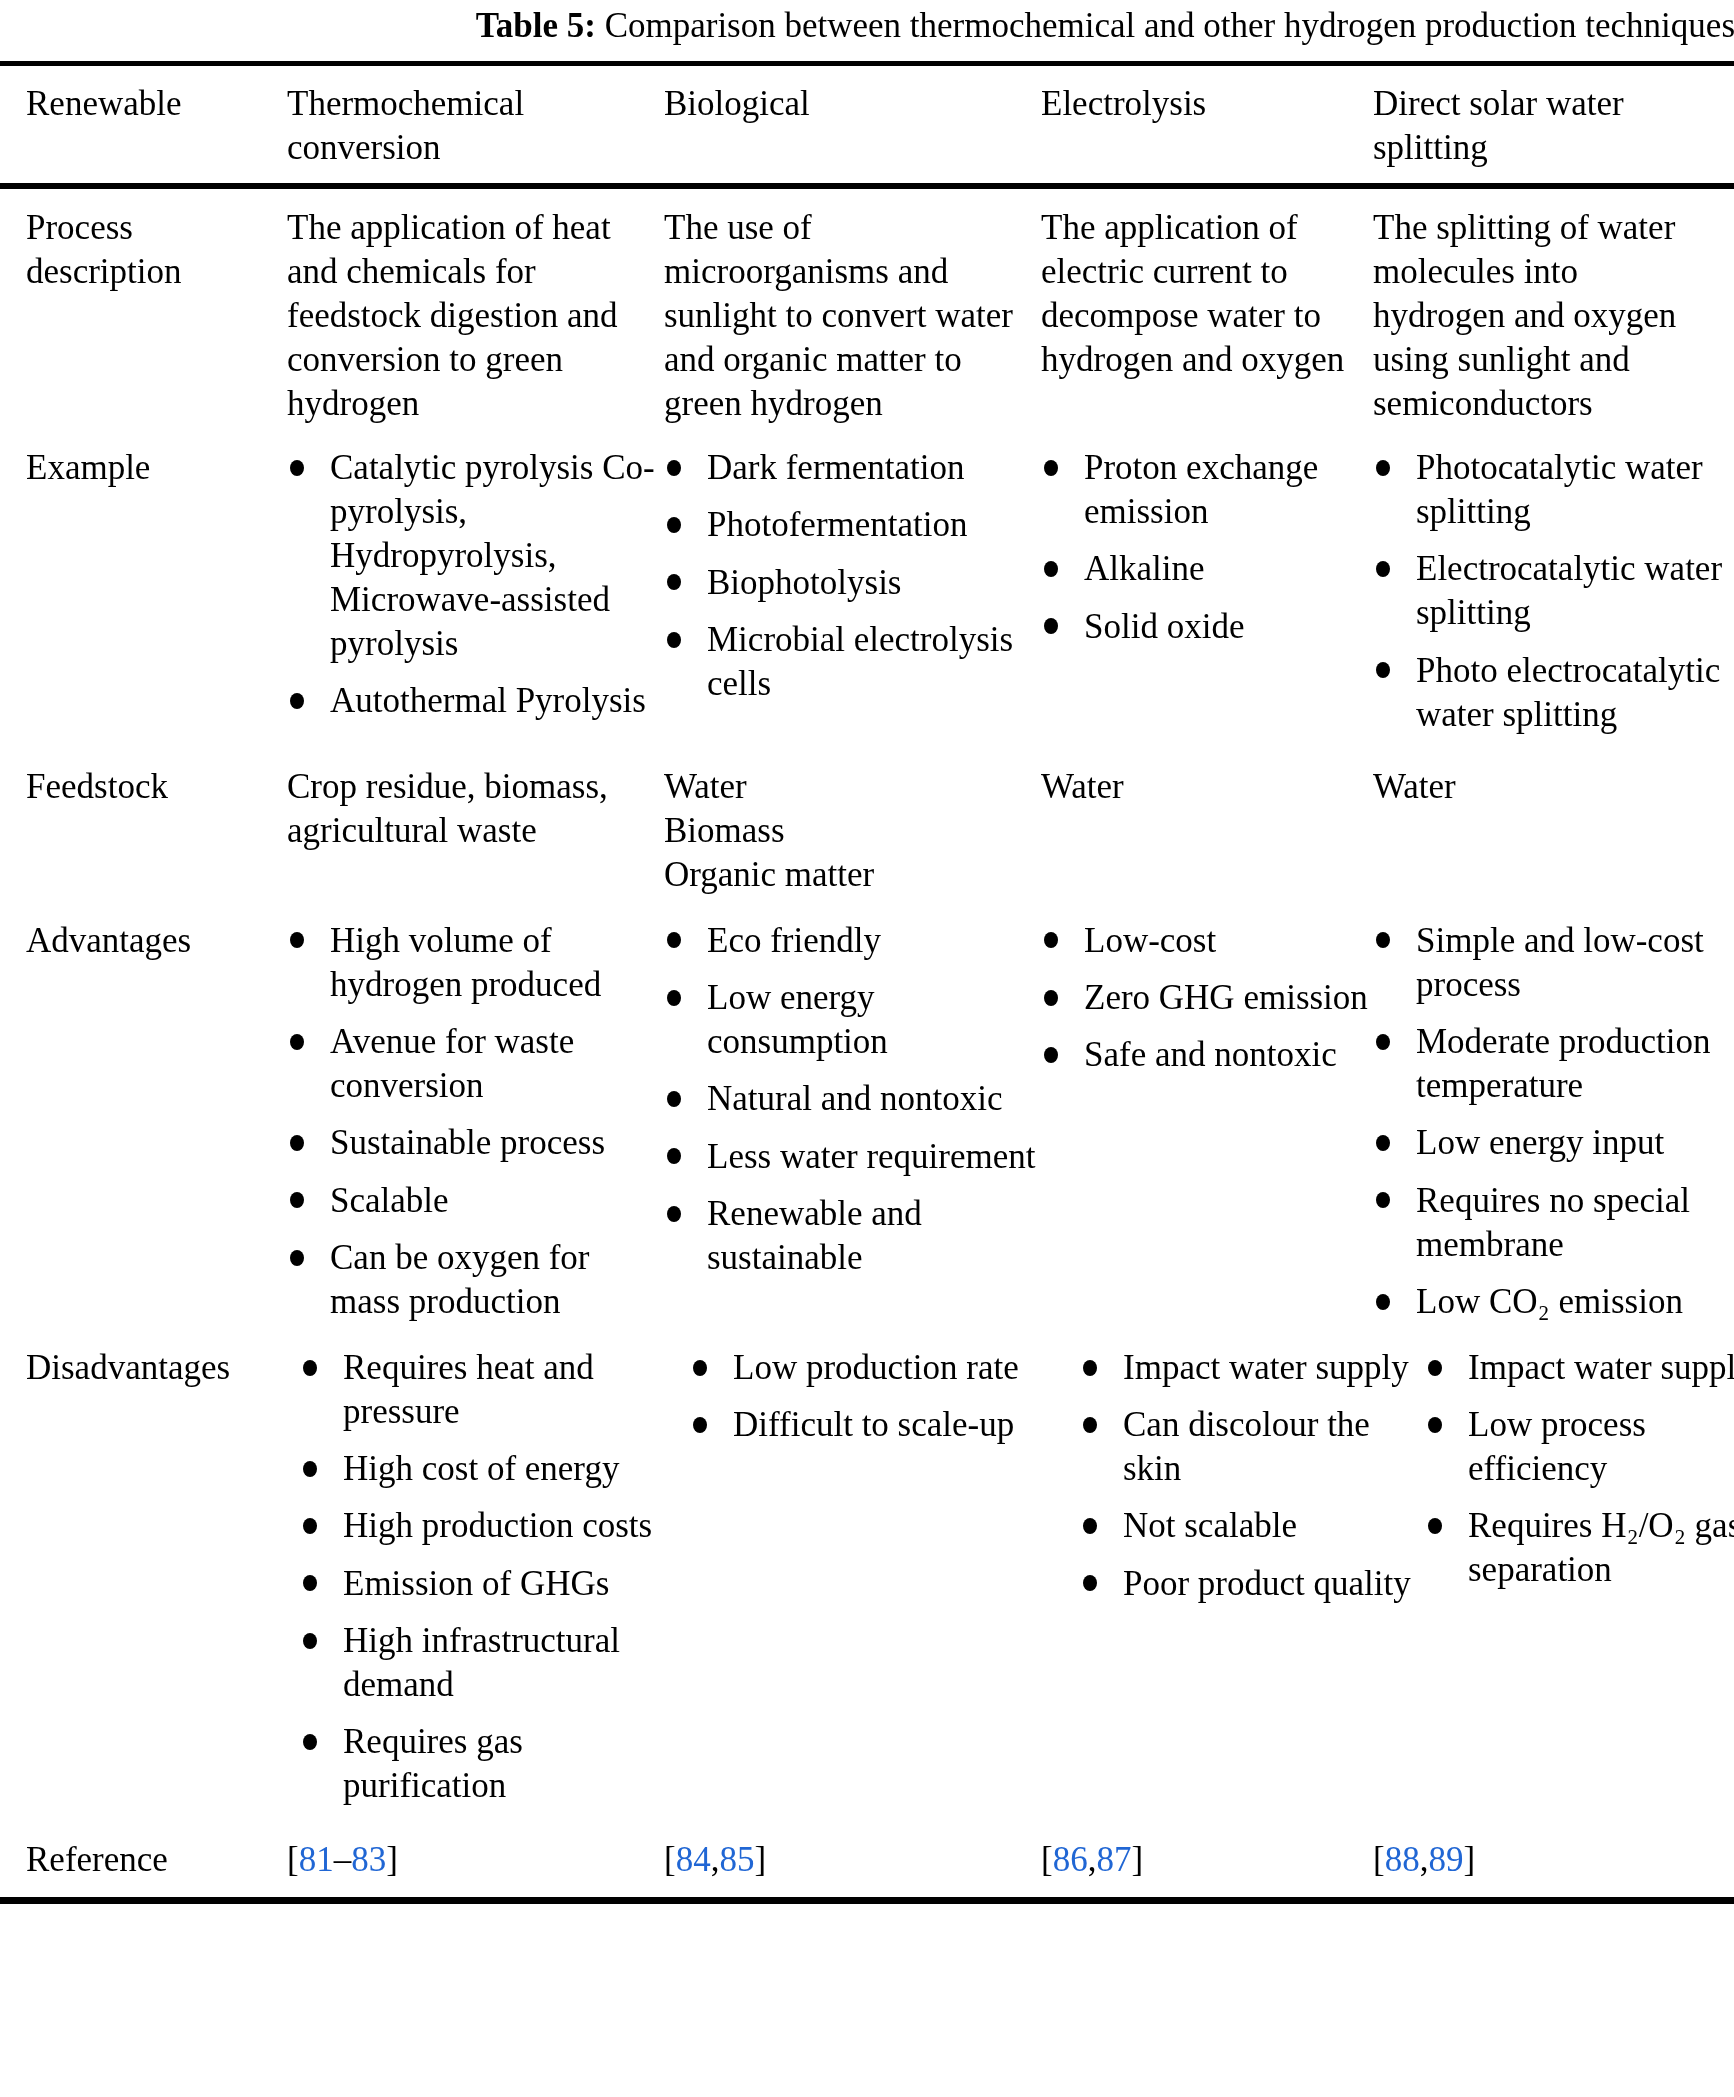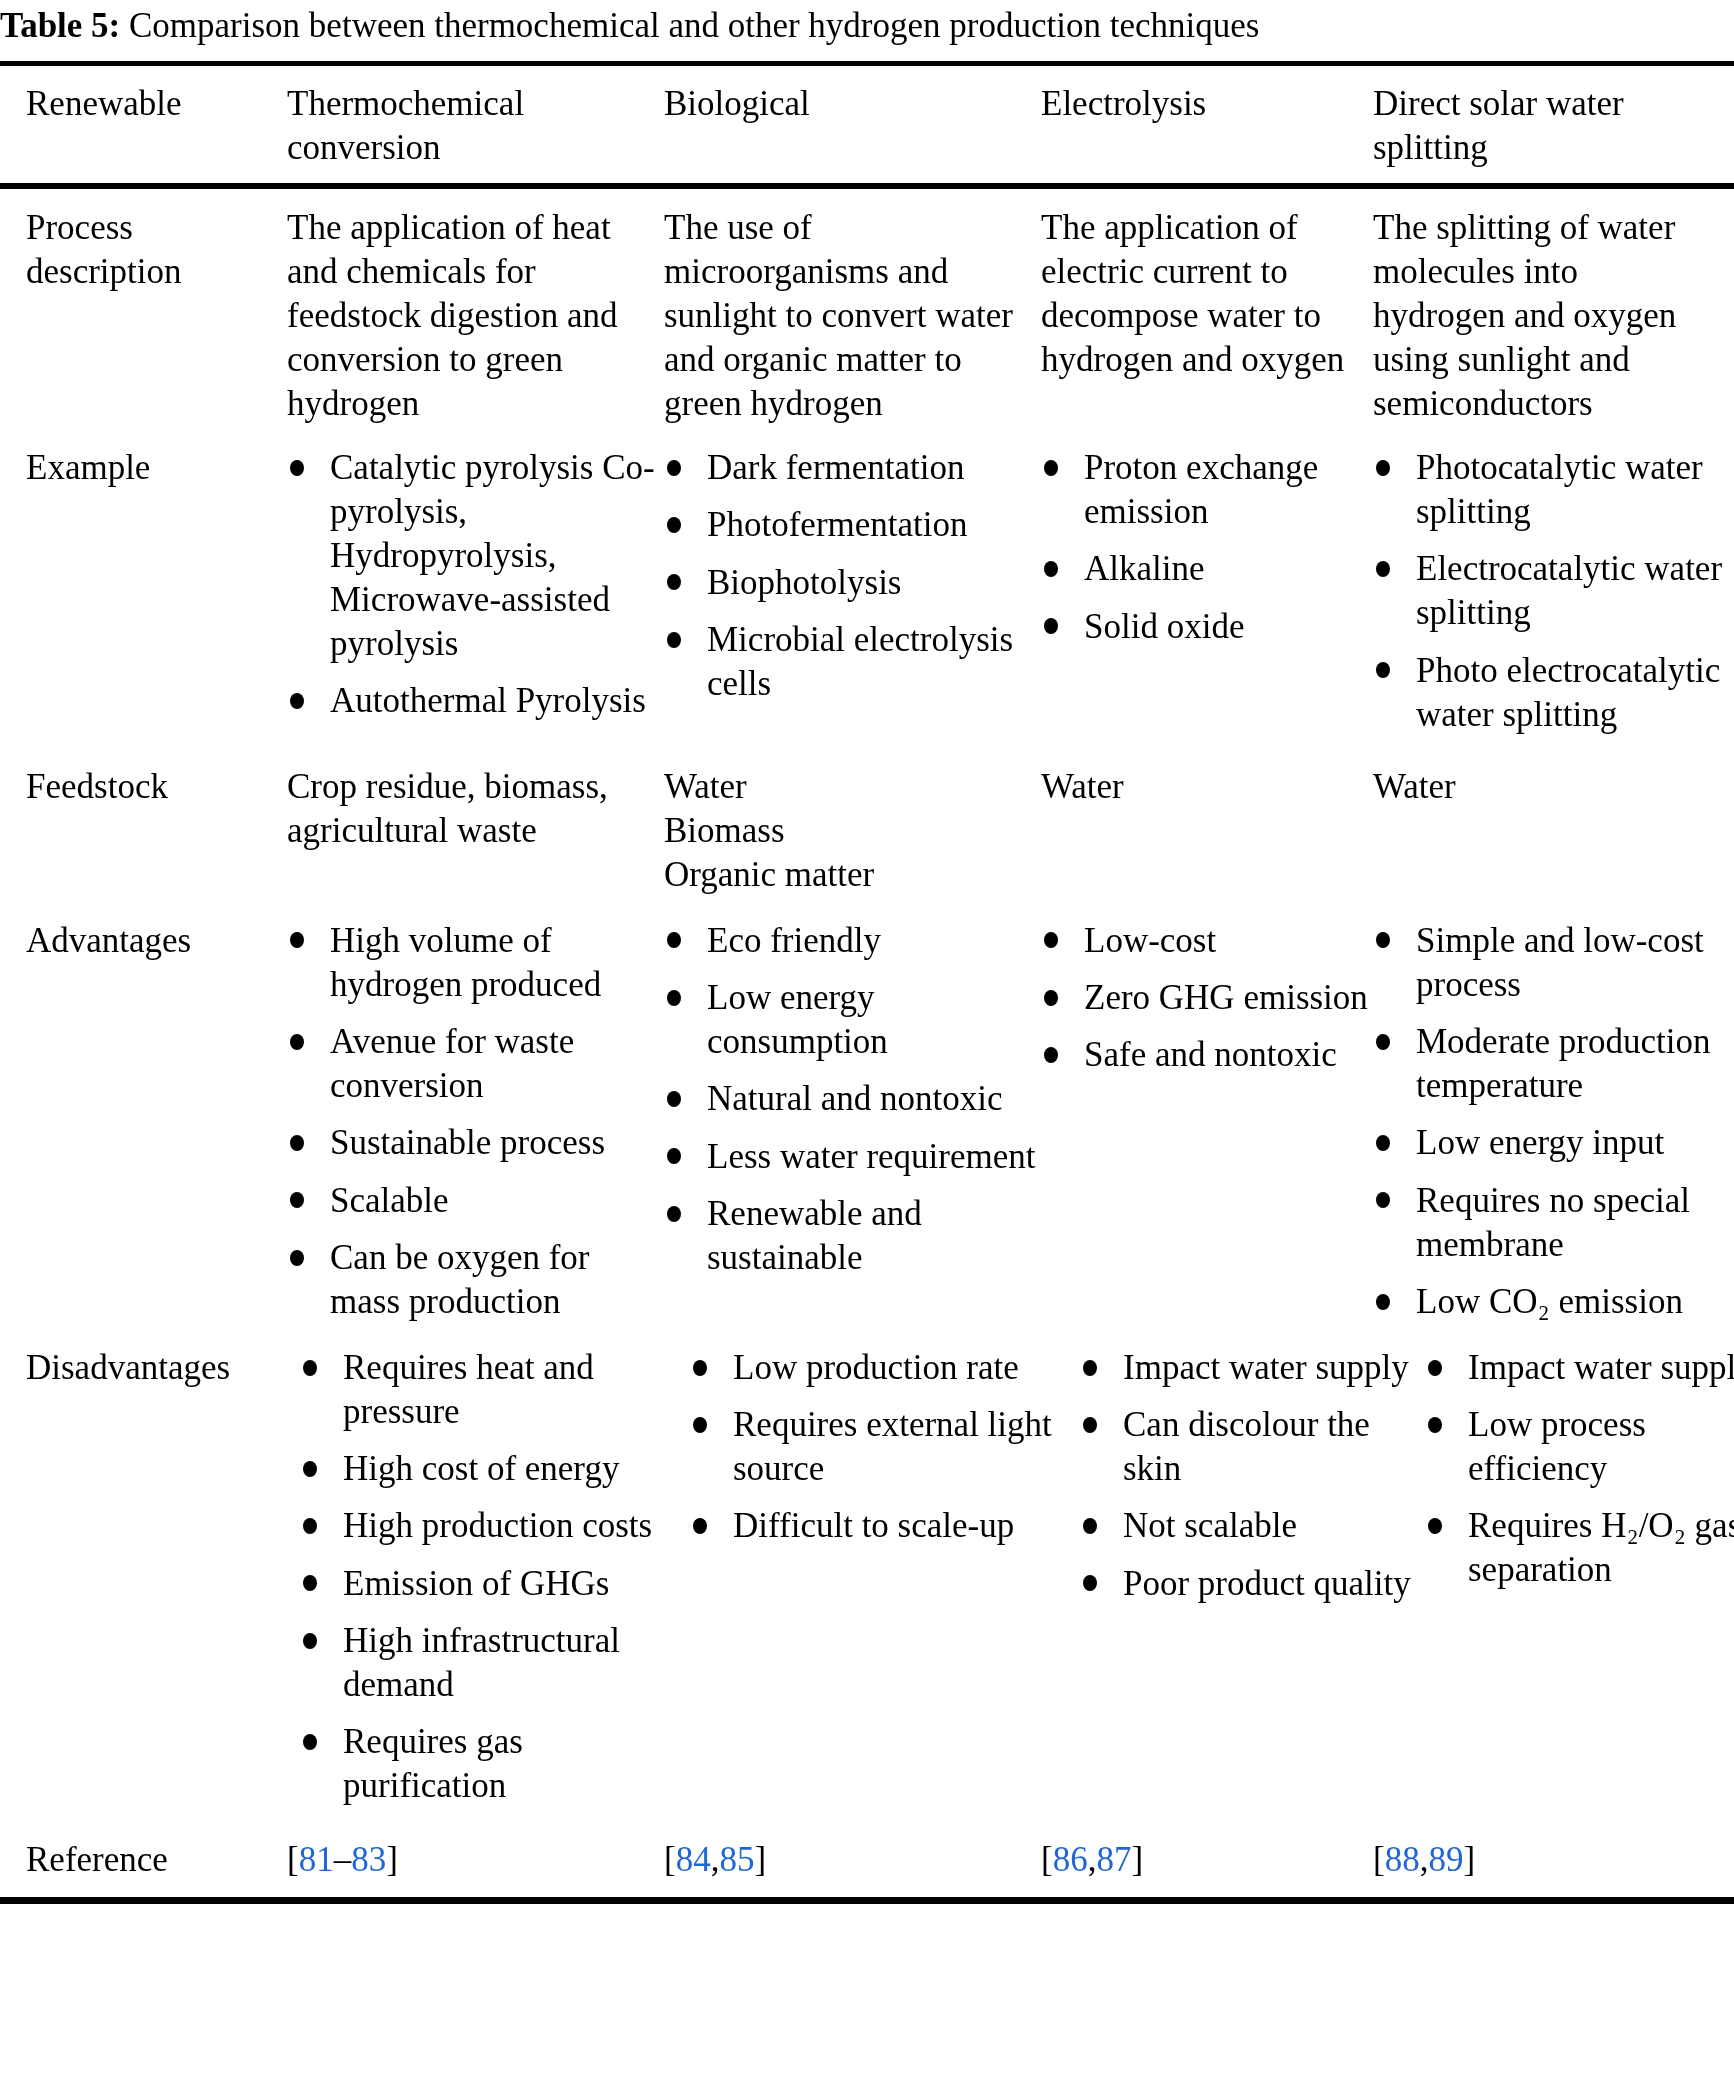--- a/index.html
+++ b/index.html
@@ -9,21 +9,21 @@
     height:2097px;
     overflow:hidden;
     background:#ffffff;
     color:#000000;
     font-family:"Liberation Serif", "DejaVu Serif", serif;
     font-size:35px;
     line-height:44px;
     box-sizing:border-box;
     padding-top:4.4px;
   }
-  .title { text-align:left; white-space:nowrap; }
+  .title { text-align:right; white-space:nowrap; }
   .title .bold { font-weight:bold; }
   .rule { background:#000000; height:5.3px; }
   .rule-top    { margin-top:12.4px; }
   .rule-mid    { margin-top:0; }
   .rule-bottom { margin-top:15px; height:6.2px; }
   .grid {
     display:grid;
     grid-template-columns:261px 377px 377px 332px 361px;
     margin-left:26px;
     margin-right:4.4px;
@@ -160,21 +160,20 @@
     <ul class="cell bullets">
         <li class="bullet-item">Requires heat and pressure</li>
         <li class="bullet-item">High cost of energy</li>
         <li class="bullet-item">High production costs</li>
         <li class="bullet-item">Emission of GHGs</li>
         <li class="bullet-item">High infrastructural demand</li>
         <li class="bullet-item">Requires gas purification</li>
       </ul>
     <ul class="cell bullets">
         <li class="bullet-item">Low production rate</li>
-        <li class="bullet-item">Requires external light source</li>
         <li class="bullet-item">Difficult to scale-up</li>
       </ul>
     <ul class="cell bullets">
         <li class="bullet-item">Impact water supply</li>
         <li class="bullet-item">Can discolour the skin</li>
         <li class="bullet-item">Not scalable</li>
         <li class="bullet-item">Poor product quality</li>
       </ul>
     <ul class="cell bullets">
         <li class="bullet-item">Impact water supply</li>

